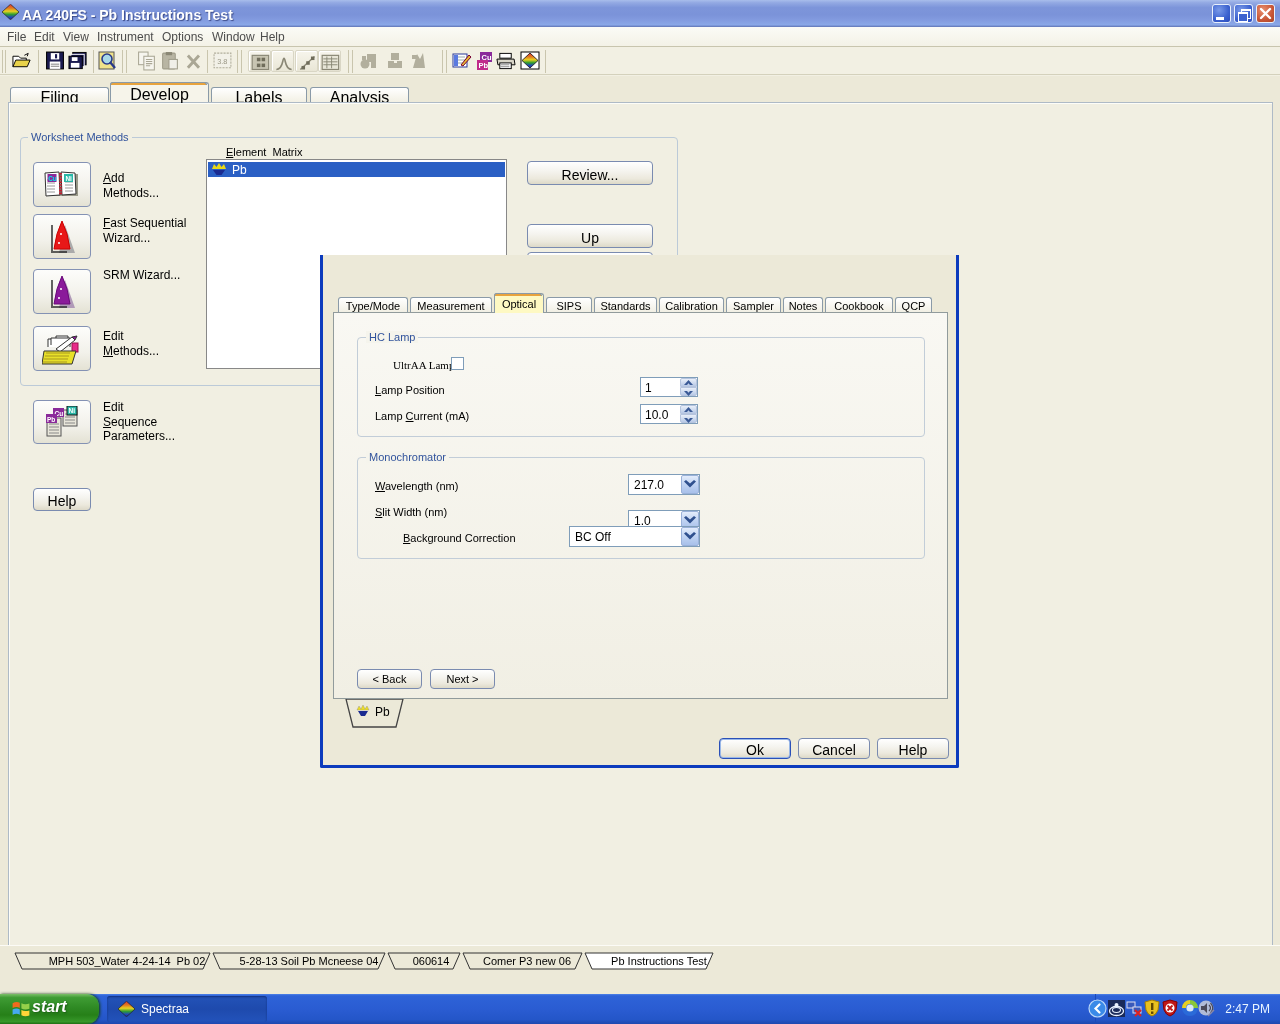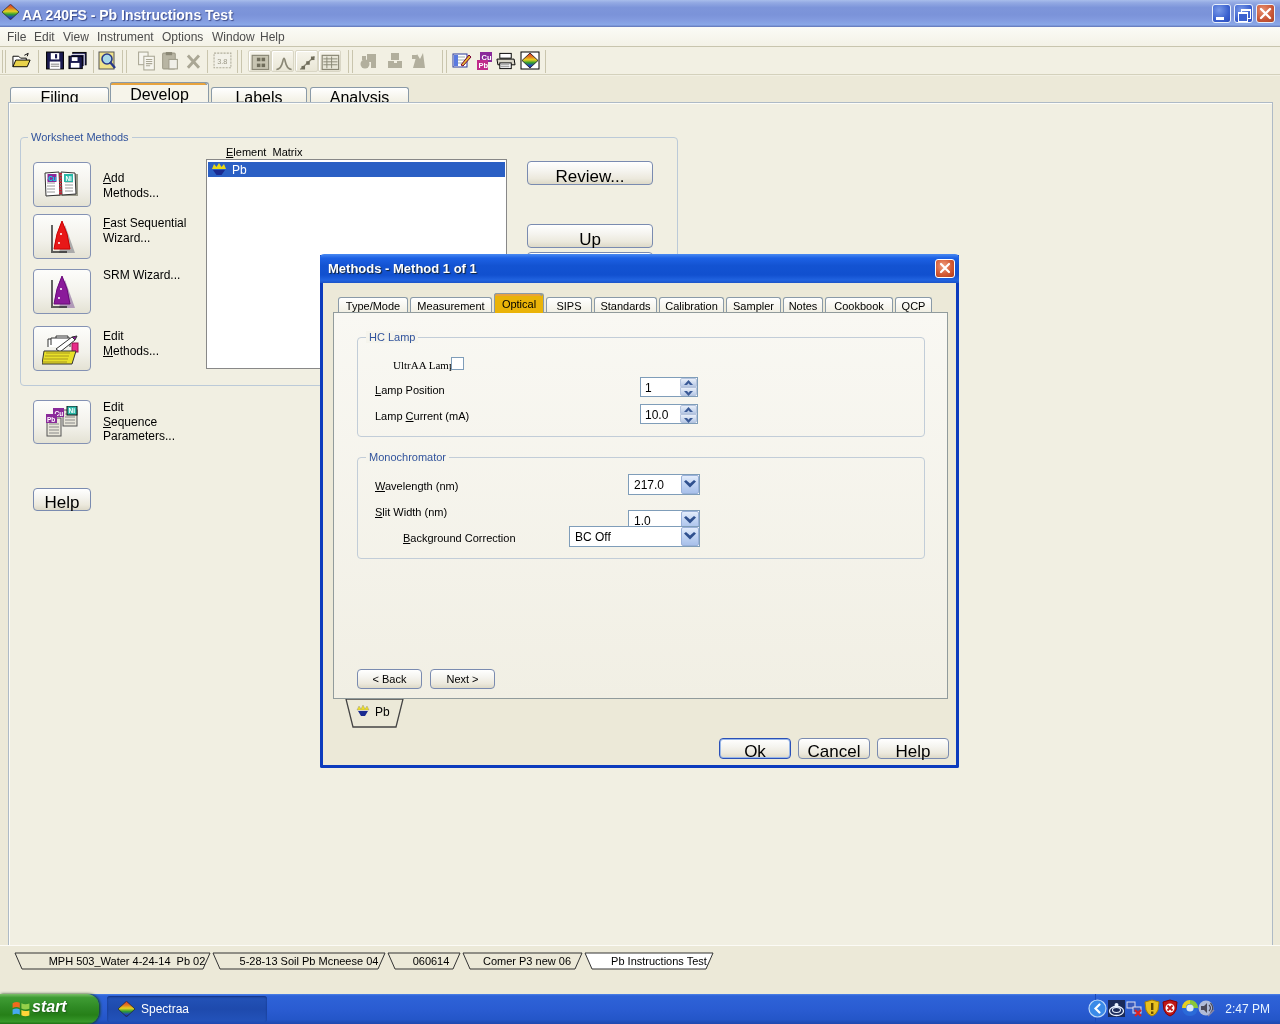--- a/index.html
+++ b/index.html
@@ -27,32 +27,32 @@
 #mtab-dev{top:82px;height:20px;background:#f6f4ea;border-color:#8a9aa8;z-index:3;padding-top:3px;}
 #mtab-dev .orange{position:absolute;left:-1px;top:-1px;width:100%;height:3px;border:1px solid #8a9aa8;border-bottom:none;background:#e8a33d;border-radius:3px 3px 0 0;box-sizing:border-box;}
 
 #page{left:8px;top:102px;width:1263px;height:842px;background:#f1efe2;border:1px solid #aebac6;box-shadow:inset 1px 1px 0 #fdfdf8;}
 .grpbox{position:absolute;border:1px solid #bccad8;border-radius:4px;}
 .grpcap{position:absolute;font-size:11px;color:#31539c;background:#f1efe2;padding:0 3px;}
 .iconbtn{position:absolute;width:58px;height:45px;border:1px solid #8492b4;border-radius:4px;background:linear-gradient(180deg,#fdfdfb,#f2f1ea 60%,#e4e2d4);box-sizing:border-box;}
 .lbl{position:absolute;font-size:12px;color:#000;line-height:14.5px;}
 u{text-decoration:underline;}
 
-.xpbtn{position:absolute;border:1px solid #7a8bb0;border-radius:4px;background:linear-gradient(180deg,#ffffff,#f5f4ef 40%,#ece9dd 75%,#ddd9c8);font-size:17px;color:#000;text-align:center;box-sizing:border-box;font-family:"Liberation Sans",sans-serif;}
+.xpbtn{position:absolute;border:1px solid #7a8bb0;border-radius:4px;background:linear-gradient(180deg,#ffffff,#f5f4ef 40%,#ece9dd 75%,#ddd9c8);font-size:14px;color:#000;text-align:center;box-sizing:border-box;font-family:"Liberation Sans",sans-serif;}
 
 #listbox{left:206px;top:159px;width:301px;height:210px;background:#fff;border:1px solid #888;box-sizing:border-box;}
 #pbrow{position:absolute;left:1px;top:2px;width:297px;height:15px;background:#2a5fc4;color:#fff;font-size:12px;}
 
 #dialog{left:320px;top:255px;width:639px;height:513px;background:#ece9d8;border:3px solid #0c3bbd;border-top:none;border-radius:0 0 2px 2px;box-sizing:border-box;z-index:10;}
 #dlgtitle{position:absolute;left:-3px;top:-1px;width:639px;height:29px;border-radius:4px 4px 0 0;
  background:linear-gradient(180deg,#4a8af2 0%,#1d61e4 14%,#1353d2 40%,#1150cf 72%,#2163e0 90%,#1c54c8 100%);}
 #dlgtitle span{position:absolute;left:8px;top:7px;color:#fff;font-weight:bold;font-size:13px;text-shadow:1px 1px 1px #123;}
 #dlgclose{position:absolute;left:615px;top:5px;width:20px;height:19px;border:1px solid #fff;border-radius:3px;background:radial-gradient(circle at 40% 35%,#f0a080,#d45a34 55%,#b03a1a);box-sizing:border-box;}
 .dtab{position:absolute;top:42px;height:16px;box-sizing:border-box;background:linear-gradient(180deg,#ffffff,#f0eee2);border:1px solid #8a9aa8;border-bottom:none;border-radius:3px 3px 0 0;font-size:11px;text-align:center;padding-top:2px;}
-#dtab-opt{top:38px;height:20px;background:#eab308;z-index:3;padding-top:4px;}
+#dtab-opt{top:38px;height:20px;background:#fef9c3;z-index:3;padding-top:4px;}
 #dtab-opt .orange{position:absolute;left:-1px;top:-1px;width:100%;height:3px;border:1px solid #8a9aa8;border-bottom:none;background:#e8a33d;border-radius:3px 3px 0 0;box-sizing:border-box;}
 #dpanel{position:absolute;left:10px;top:57px;width:615px;height:387px;background:linear-gradient(180deg,#f9f8f3,#f1efe4);border:1px solid #919b9c;box-sizing:border-box;}
 .dgrp{position:absolute;border:1px solid #c2cdd8;border-radius:4px;}
 .dgrpcap{position:absolute;font-size:11px;color:#31539c;background:#f5f4ec;padding:0 3px;}
 .dlbl{position:absolute;font-size:11px;color:#000;}
 .field{position:absolute;background:#fff;border:1px solid #7f9db9;box-sizing:border-box;font-size:12px;}
 .spinbtns{position:absolute;right:0px;top:0px;width:17px;height:18px;}
 .spinbtns .u,.spinbtns .d{position:absolute;left:0;width:17px;height:9px;background:linear-gradient(180deg,#e9eff9,#ccd9ee 60%,#b8c9e6);border:1px solid #b5c4de;box-sizing:border-box;}
 .spinbtns .u{top:0;border-radius:2px 2px 0 0;}
 .spinbtns .d{top:9px;border-radius:0 0 2px 2px;}
@@ -315,26 +315,20 @@
       <path d="M2 8 L14 8 L10.5 13 L5.5 13 Z" fill="#1a2a90"></path>
     </svg>
     <span style="position:absolute;left:24px;top:1px">Pb</span>
   </div>
 </div>
 <div class="xpbtn abs" style="left:527px;top:161px;width:126px;height:24px;padding-top:5px;">Review...</div>
 <div class="xpbtn abs" style="left:527px;top:224px;width:126px;height:24px;padding-top:5px;">Up</div>
 <div class="xpbtn abs" style="left:527px;top:252px;width:126px;height:24px;"></div>
 
 <div id="dialog" class="abs">
-  <div id="dlgtitle">
-      <span>Methods - Method 1 of 1</span>
-    <div id="dlgclose"><svg width="18" height="17">
-          <path d="M5 4 L13 12 M13 4 L5 12" stroke="#fff" stroke-width="2.2" stroke-linecap="round"></path>
-        </svg></div>
-  </div>
   <div class="dtab" style="left:15px;width:70px;">Type/Mode</div>
   <div class="dtab" style="left:87px;width:82px;">Measurement</div>
   <div class="dtab" id="dtab-opt" style="left:171px;width:50px;"><div class="orange"></div>Optical</div>
   <div class="dtab" style="left:223px;width:46px;">SIPS</div>
   <div class="dtab" style="left:271px;width:63px;">Standards</div>
   <div class="dtab" style="left:336px;width:65px;">Calibration</div>
   <div class="dtab" style="left:403px;width:55px;">Sampler</div>
   <div class="dtab" style="left:460px;width:40px;">Notes</div>
   <div class="dtab" style="left:502px;width:68px;">Cookbook</div>
   <div class="dtab" style="left:572px;width:37px;">QCP</div>

